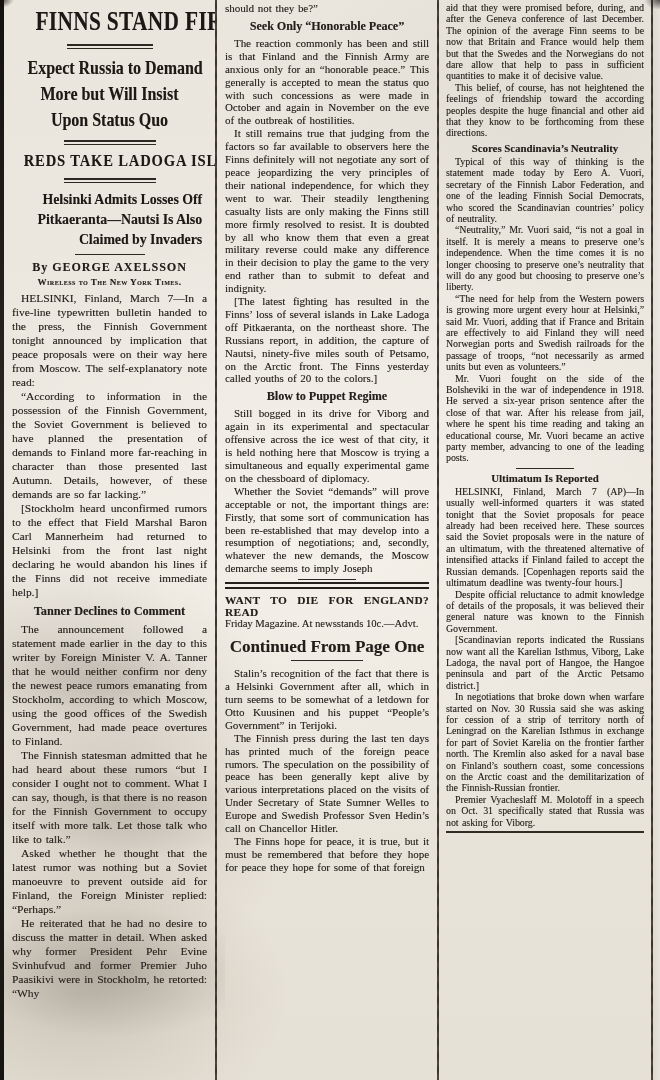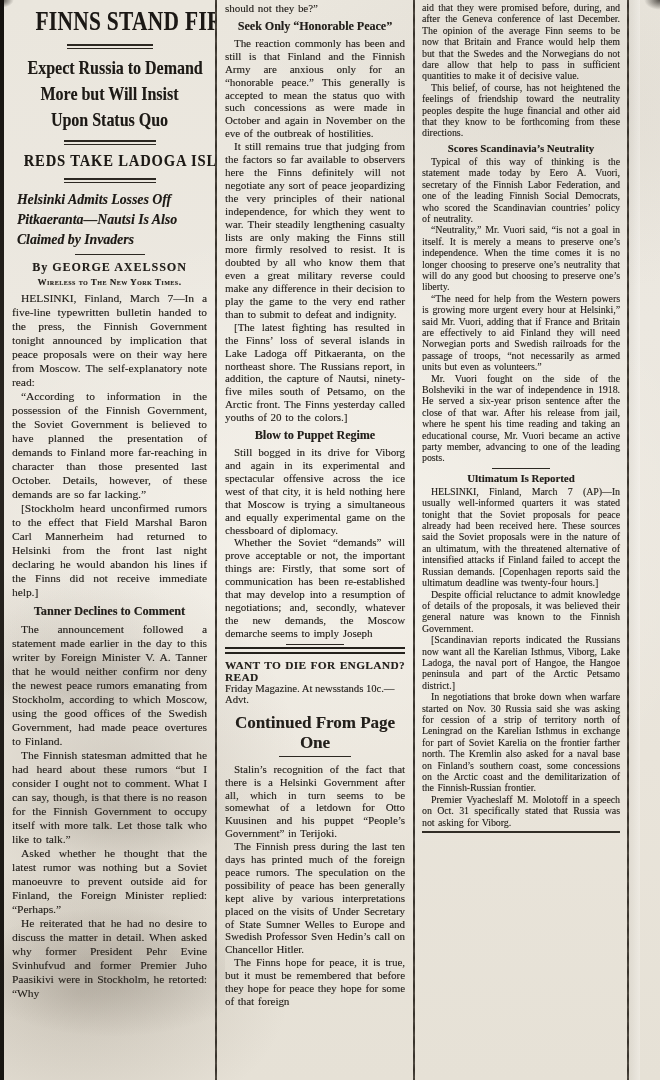--- a/index.html
+++ b/index.html
@@ -24,36 +24,36 @@
   }
 
   .edge-left { width: 4px; background: linear-gradient(180deg,#14120f,#2a2621 40%,#171511); flex: none; }
   .vrule { width: 2px; flex: none; background:
       repeating-linear-gradient(180deg, #4a443c 0px, #37322b 6px, #514b42 14px); }
   .vrule.thin { width: 1.5px; }
   .margin-right { width: 11px; flex: none; background: linear-gradient(90deg, rgba(0,0,0,0.04), rgba(255,255,255,0.25)); }
 
   .col { flex: none; overflow: hidden; padding: 0 8px; }
   .col-left  { width: 211px; }
-  .col-mid   { width: 196px; padding-top: 2px; }
+  .col-mid   { width: 220px; padding-top: 2px; }
   .col-right { width: 212px; padding: 2px 7px 12px 7px; }
 
   
   .condense { display:block; transform: scaleX(var(--sx,0.8)); transform-origin: 50% 50%; white-space: nowrap; }
   .headline-main {
     margin-top: 5px; text-align: center;
     font-size: 28px; font-weight: bold; letter-spacing: 0.5px;
     color:#1b1815;
   }
   .rule-double { width: 86px; margin: 7px auto 6px auto; border-top: 2px solid #2c2822; border-bottom: 1.5px solid #2c2822; height: 5px; }
   .rule-double.w2 { width: 92px; }
   .rule-single { width: 70px; margin: 5px auto 5px auto; border-top: 1.5px solid #2c2822; }
   .headline-deck { text-align:center; font-size: 19px; font-weight: bold; line-height: 26px; color:#1d1a16; }
   .headline-banner { text-align:center; font-size: 16.5px; font-weight: bold; letter-spacing: 1px; margin-top: 3px; color:#1d1a16; }
-  .headline-subdeck { text-align:left; font-size: 14.5px; font-weight: bold; line-height: 20px; margin-top: 2px; color:#1d1a16;font-style:italic; }
+  .headline-subdeck { text-align:right; font-size: 14.5px; font-weight: bold; line-height: 20px; margin-top: 2px; color:#1d1a16; }
   .byline { text-align:center; font-size: 12px; font-weight: bold; letter-spacing: 1px; margin-top: 4px; }
   .credit { text-align:center; font-size: 9px; font-weight: bold; font-variant: small-caps; letter-spacing: 0.5px; margin: 2px 0 4px 0; }
 
   
   .p { text-align: justify; text-indent: 9px; word-spacing: 1px; }
   .col-left  .p { font-size: 11.4px; line-height: 14px; }
   .col-mid   .p { font-size: 10.9px; line-height: 12.9px; }
   .col-right .p { font-size: 9.8px;  line-height: 11.4px; }
 
   .subhead { text-align: center; font-weight: bold; }
@@ -106,21 +106,21 @@
     <h4 class="headline-subdeck">
       <span class="condense" style="--sx:0.95">Helsinki Admits Losses Off</span>
       <span class="condense" style="--sx:0.95">Pitkaeranta—Nautsi Is Also</span>
       <span class="condense" style="--sx:0.95">Claimed by Invaders</span>
     </h4>
     <div class="rule-single"></div>
     <div class="byline">By GEORGE AXELSSON</div>
     <div class="credit">Wireless to The New York Times.</div>
 
     <p class="p">HELSINKI, Finland, March 7—In a five-line typewritten bulletin handed to the press, the Finnish Government tonight announced by implication that peace proposals were on their way here from Moscow. The self-explanatory note read:</p>
-    <p class="p">“According to information in the possession of the Finnish Government, the Soviet Government is believed to have planned the presentation of demands to Finland more far-reaching in character than those presented last October. Details, however, of these demands are so far lacking.”</p>
+    <p class="p">“According to information in the possession of the Finnish Government, the Soviet Government is believed to have planned the presentation of demands to Finland more far-reaching in character than those presented last Autumn. Details, however, of these demands are so far lacking.”</p>
     <p class="p">[Stockholm heard unconfirmed rumors to the effect that Field Marshal Baron Carl Mannerheim had returned to Helsinki from the front last night declaring he would abandon his lines if the Finns did not receive immediate help.]</p>
     <div class="subhead">Tanner Declines to Comment</div>
     <p class="p">The announcement followed a statement made earlier in the day to this writer by Foreign Minister V. A. Tanner that he would neither confirm nor deny the newest peace rumors emanating from Stockholm, according to which Moscow, using the good offices of the Swedish Government, had made peace overtures to Finland.</p>
     <p class="p">The Finnish statesman admitted that he had heard about these rumors “but I consider I ought not to comment. What I can say, though, is that there is no reason for the Finnish Government to occupy itself with more talk. Let those talk who like to talk.”</p>
     <p class="p">Asked whether he thought that the latest rumor was nothing but a Soviet manoeuvre to prevent outside aid for Finland, the Foreign Minister replied: “Perhaps.”</p>
     <p class="p">He reiterated that he had no desire to discuss the matter in detail. When asked why former President Pehr Evine Svinhufvud and former Premier Juho Paasikivi were in Stockholm, he retorted: “Why</p>
   </div>
 
   <div class="vrule"></div>
 
@@ -143,21 +143,21 @@
     <div class="cf-rule"></div>
     <p class="p">Stalin’s recognition of the fact that there is a Helsinki Government after all, which in turn seems to be somewhat of a letdown for Otto Kuusinen and his puppet “People’s Government” in Terijoki.</p>
     <p class="p">The Finnish press during the last ten days has printed much of the foreign peace rumors. The speculation on the possibility of peace has been generally kept alive by various interpretations placed on the visits of Under Secretary of State Sumner Welles to Europe and Swedish Professor Sven Hedin’s call on Chancellor Hitler.</p>
     <p class="p">The Finns hope for peace, it is true, but it must be remembered that before they hope for peace they hope for some of that foreign</p>
   </div>
 
   <div class="vrule"></div>
 
   <div class="col col-right">
     <p class="p" style="text-indent:0">aid that they were promised before, during, and after the Geneva conference of last December. The opinion of the average Finn seems to be now that Britain and France would help them but that the Swedes and the Norwegians do not dare allow that help to pass in sufficient quantities to make it of decisive value.</p>
-    <p class="p">This belief, of course, has not heightened the feelings of friendship toward the neutrality peoples despite the huge financial and other aid that they know to be forthcoming from these directions.</p>
+    <p class="p">This belief, of course, has not heightened the feelings of friendship toward the according peoples despite the huge financial and other aid that they know to be forthcoming from these directions.</p>
     <div class="subhead">Scores Scandinavia’s Neutrality</div>
     <p class="p">Typical of this way of thinking is the statement made today by Eero A. Vuori, secretary of the Finnish Labor Federation, and one of the leading Finnish Social Democrats, who scored the Scandinavian countries’ policy of neutrality.</p>
     <p class="p">“Neutrality,” Mr. Vuori said, “is not a goal in itself. It is merely a means to preserve one’s independence. When the time comes it is no longer choosing to preserve one’s neutrality that will do any good but choosing to preserve one’s liberty.</p>
     <p class="p">“The need for help from the Western powers is growing more urgent every hour at Helsinki,” said Mr. Vuori, adding that if France and Britain are effectively to aid Finland they will need Norwegian ports and Swedish railroads for the passage of troops, “not necessarily as armed units but even as volunteers.”</p>
     <p class="p">Mr. Vuori fought on the side of the Bolsheviki in the war of independence in 1918. He served a six-year prison sentence after the close of that war. After his release from jail, where he spent his time reading and taking an educational course, Mr. Vuori became an active party member, advancing to one of the leading posts.</p>
     <div class="cont-rule"></div>
     <div class="subhead">Ultimatum Is Reported</div>
     <p class="p">HELSINKI, Finland, March 7 (AP)—In usually well-informed quarters it was stated tonight that the Soviet proposals for peace already had been received here. These sources said the Soviet proposals were in the nature of an ultimatum, with the threatened alternative of intensified attacks if Finland failed to accept the Russian demands. [Copenhagen reports said the ultimatum deadline was twenty-four hours.]</p>
     <p class="p">Despite official reluctance to admit knowledge of details of the proposals, it was believed their general nature was known to the Finnish Government.</p>
     <p class="p">[Scandinavian reports indicated the Russians now want all the Karelian Isthmus, Viborg, Lake Ladoga, the naval port of Hangoe, the Hangoe peninsula and part of the Arctic Petsamo district.]</p>

